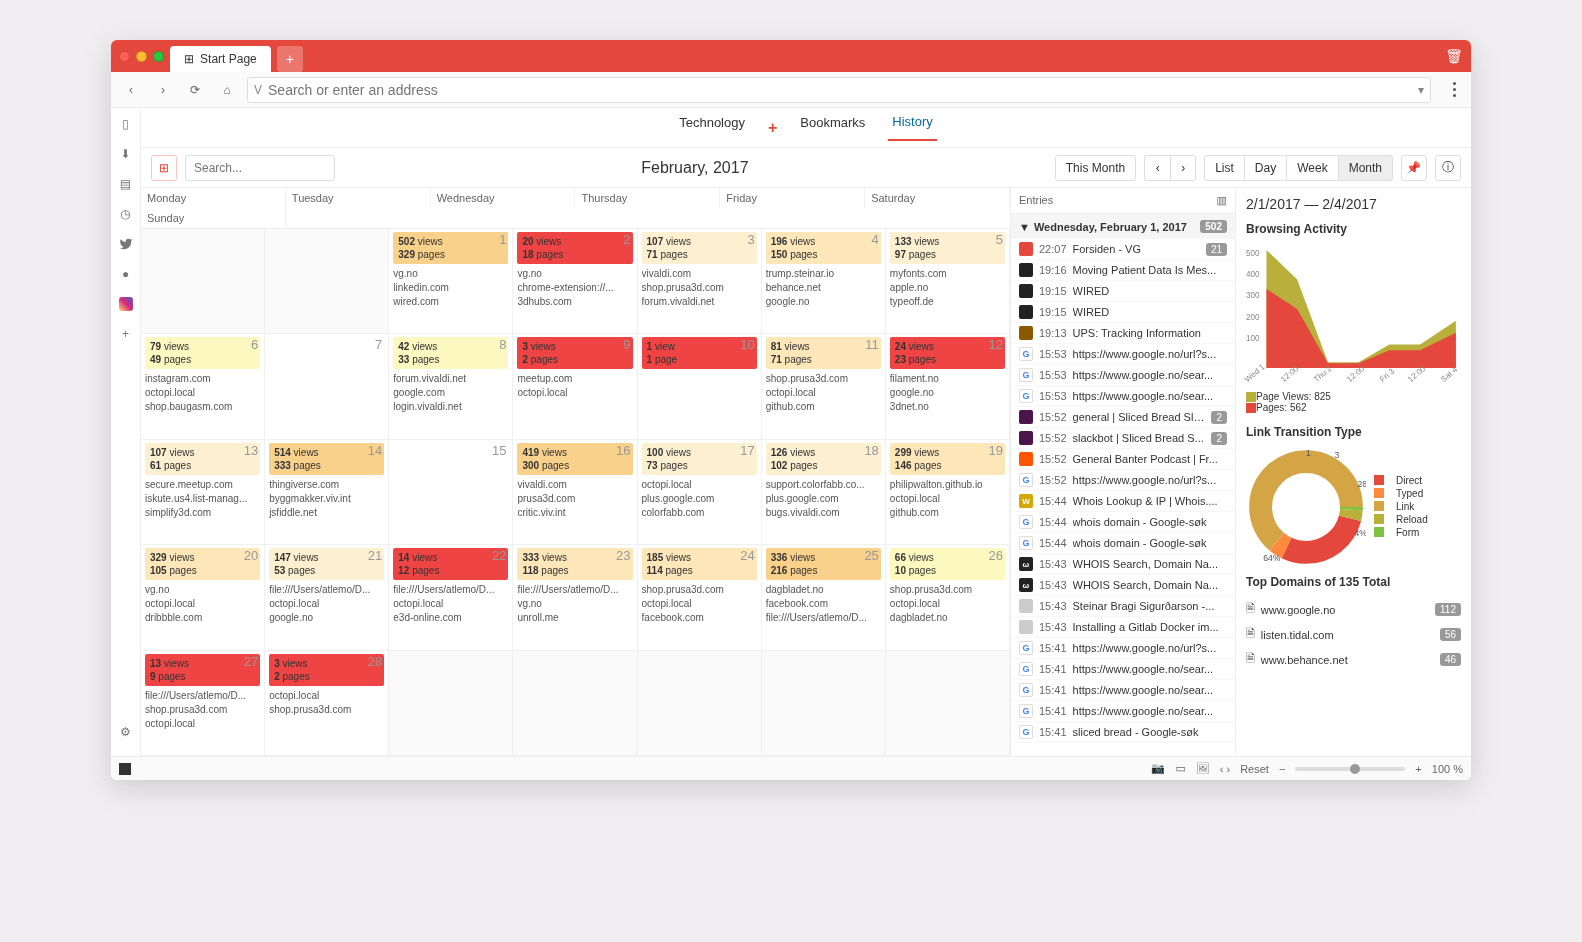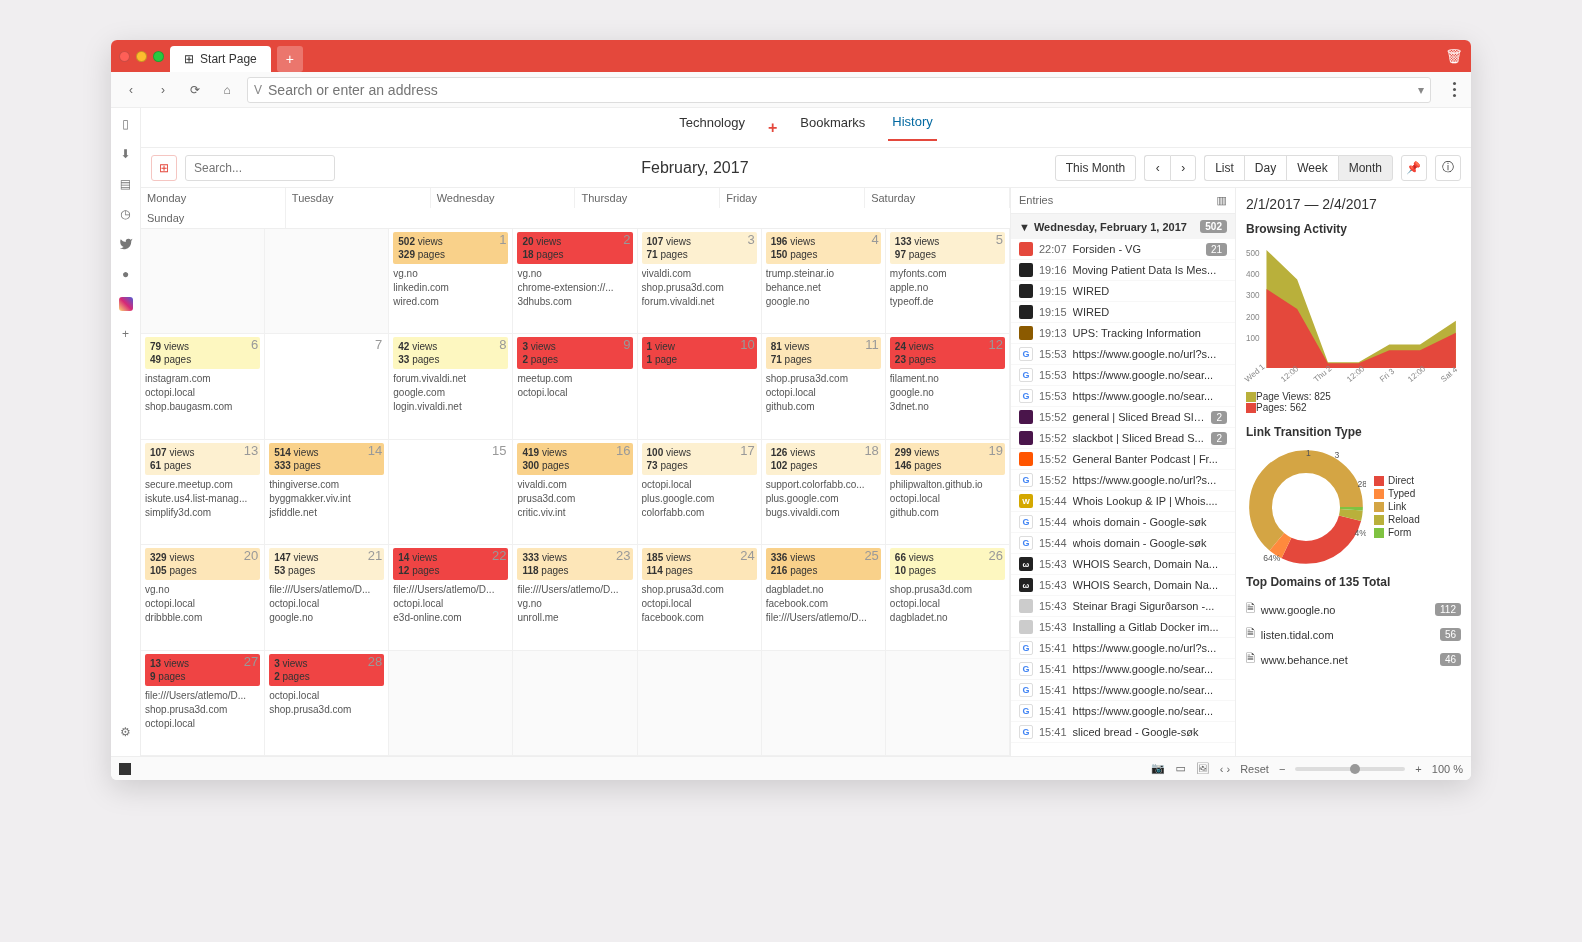--- a/index.html
+++ b/index.html
@@ -83,21 +83,21 @@
 .chart1 { position: relative; height: 130px; }
 .chart1 svg { width: 100%; height: 100%; }
 .xlabels { display: flex; justify-content: space-between; font-size: 8px; color: #888; margin-top: 2px; }
 .xlabels span { transform: rotate(-40deg); transform-origin: left; }
 .legend { font-size: 10px; margin: 6px 0 12px; }
 .legend div { display: flex; align-items: center; }
 .lsw { width: 10px; height: 10px; }
 .donut { display: flex; gap: 8px; align-items: center; }
 .donut svg { width: 120px; height: 120px; }
 .dlegend { font-size: 10px; }
-.dlegend div { display: flex; align-items: flex-end; gap: 4px; margin-bottom: 2px; }
+.dlegend div { display: flex; align-items: flex-start; gap: 12px; margin-bottom: 2px; }
 .domrow { display: flex; align-items: center; gap: 6px; padding: 3px 0; font-size: 11px; }
 .domrow .dname { flex: 1; }
 .statusbar { height: 24px; border-top: 1px solid #eee; background: #fafafa; display: flex; align-items: center; padding: 0 8px; gap: 8px; font-size: 11px; color: #666; }
 .statusbar .left-sq { width: 12px; height: 12px; background: #333; }
 .statusbar .right-side { margin-left: auto; display: flex; align-items: center; gap: 10px; }
 .zoom { width: 110px; height: 4px; background: #ddd; border-radius: 2px; position: relative; }
 .zoom::after { content:''; position:absolute; left:50%; top:-3px; width:10px; height:10px; background:#999; border-radius:50%; }
 </style>
 </head>
 <body>

